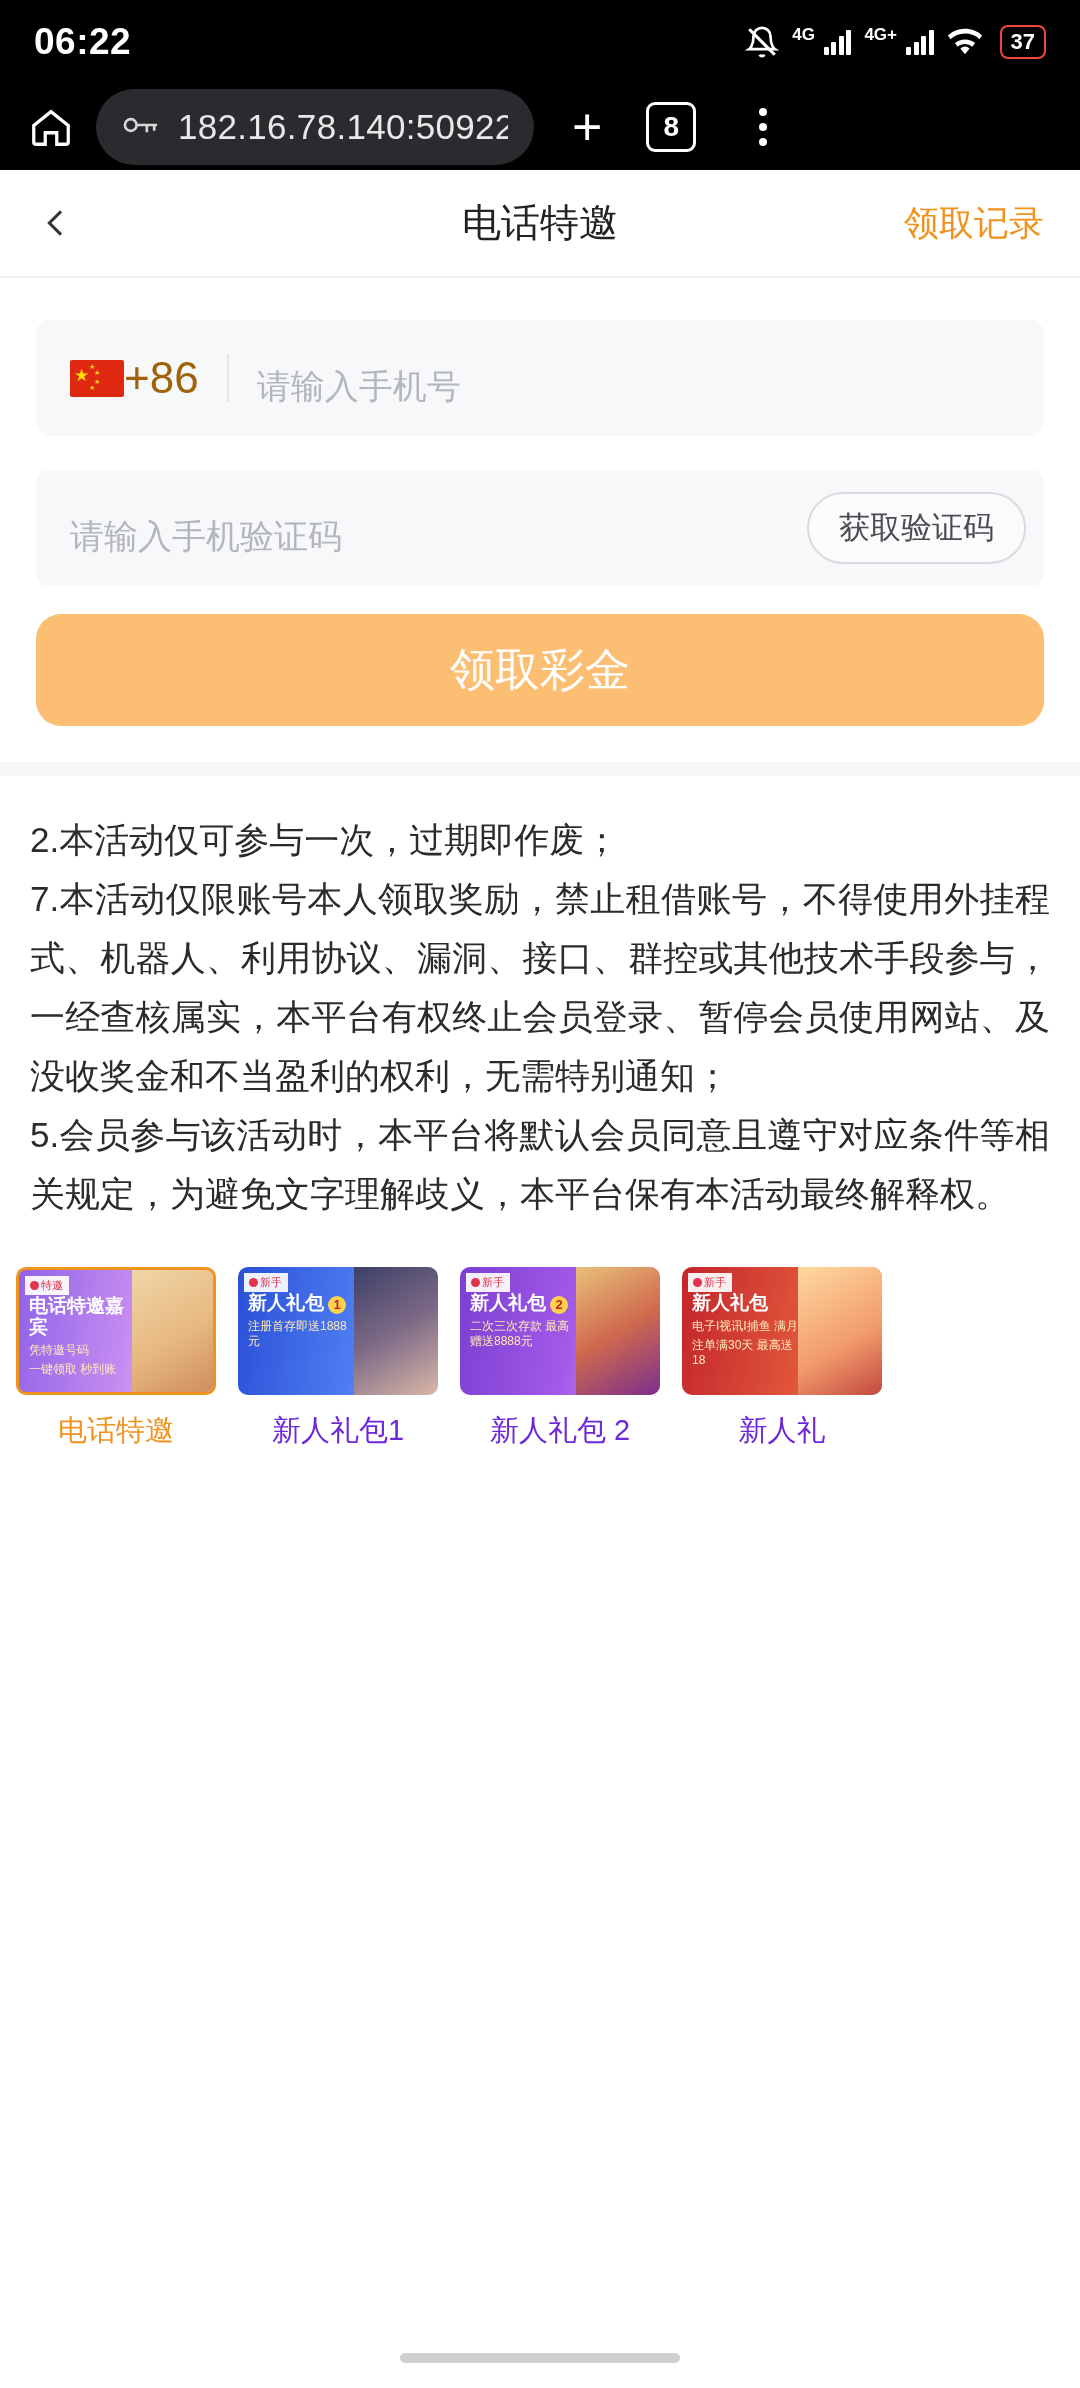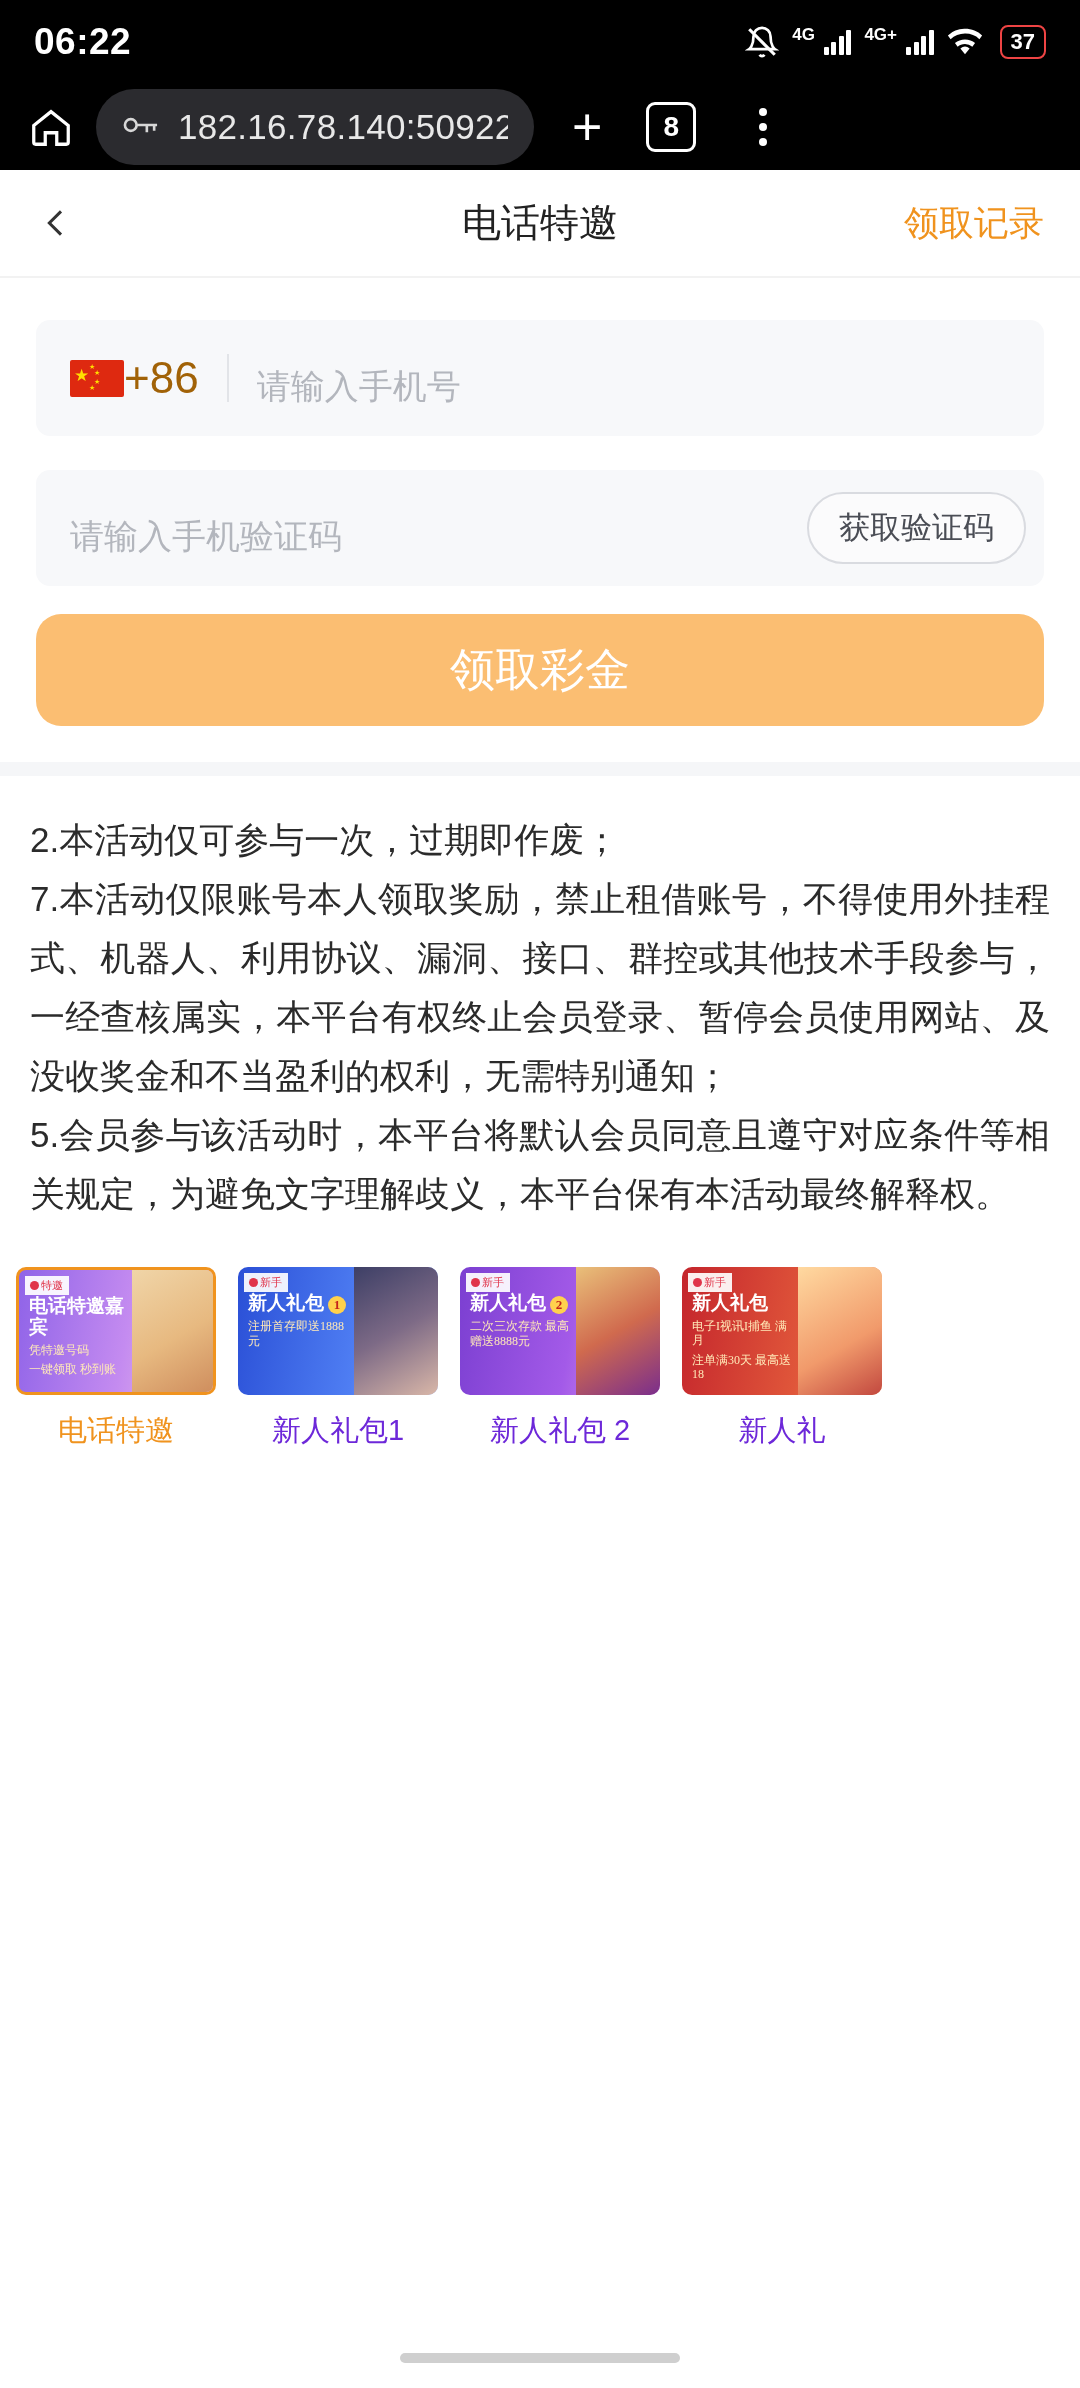--- a/index.html
+++ b/index.html
@@ -178,21 +178,21 @@
   }
   .promo { width: 200px; flex: 0 0 auto; }
   .promo .thumb {
     height: 128px; border-radius: 10px;
     position: relative; overflow: hidden;
     display: flex;
   }
   .promo.sel .thumb { border: 3px solid #f0931e; }
   .thumb .left {
     width: 58%; padding: 14px 0 0 10px;
-    display: flex; flex-direction: column; gap: 5px; font-family: Liberation Serif, serif;
+    display: flex; flex-direction: column; gap: 5px;
   }
   .thumb .right { flex: 1; }
   .tag {
     position: absolute; left: 6px; top: 6px;
     background: rgba(255,255,255,0.92);
     color: #e0344a; font-size: 11px;
     border-radius: 0; padding: 2px 6px 2px 5px;
     display: flex; align-items: center; gap: 2px;
     z-index: 3;
   }

